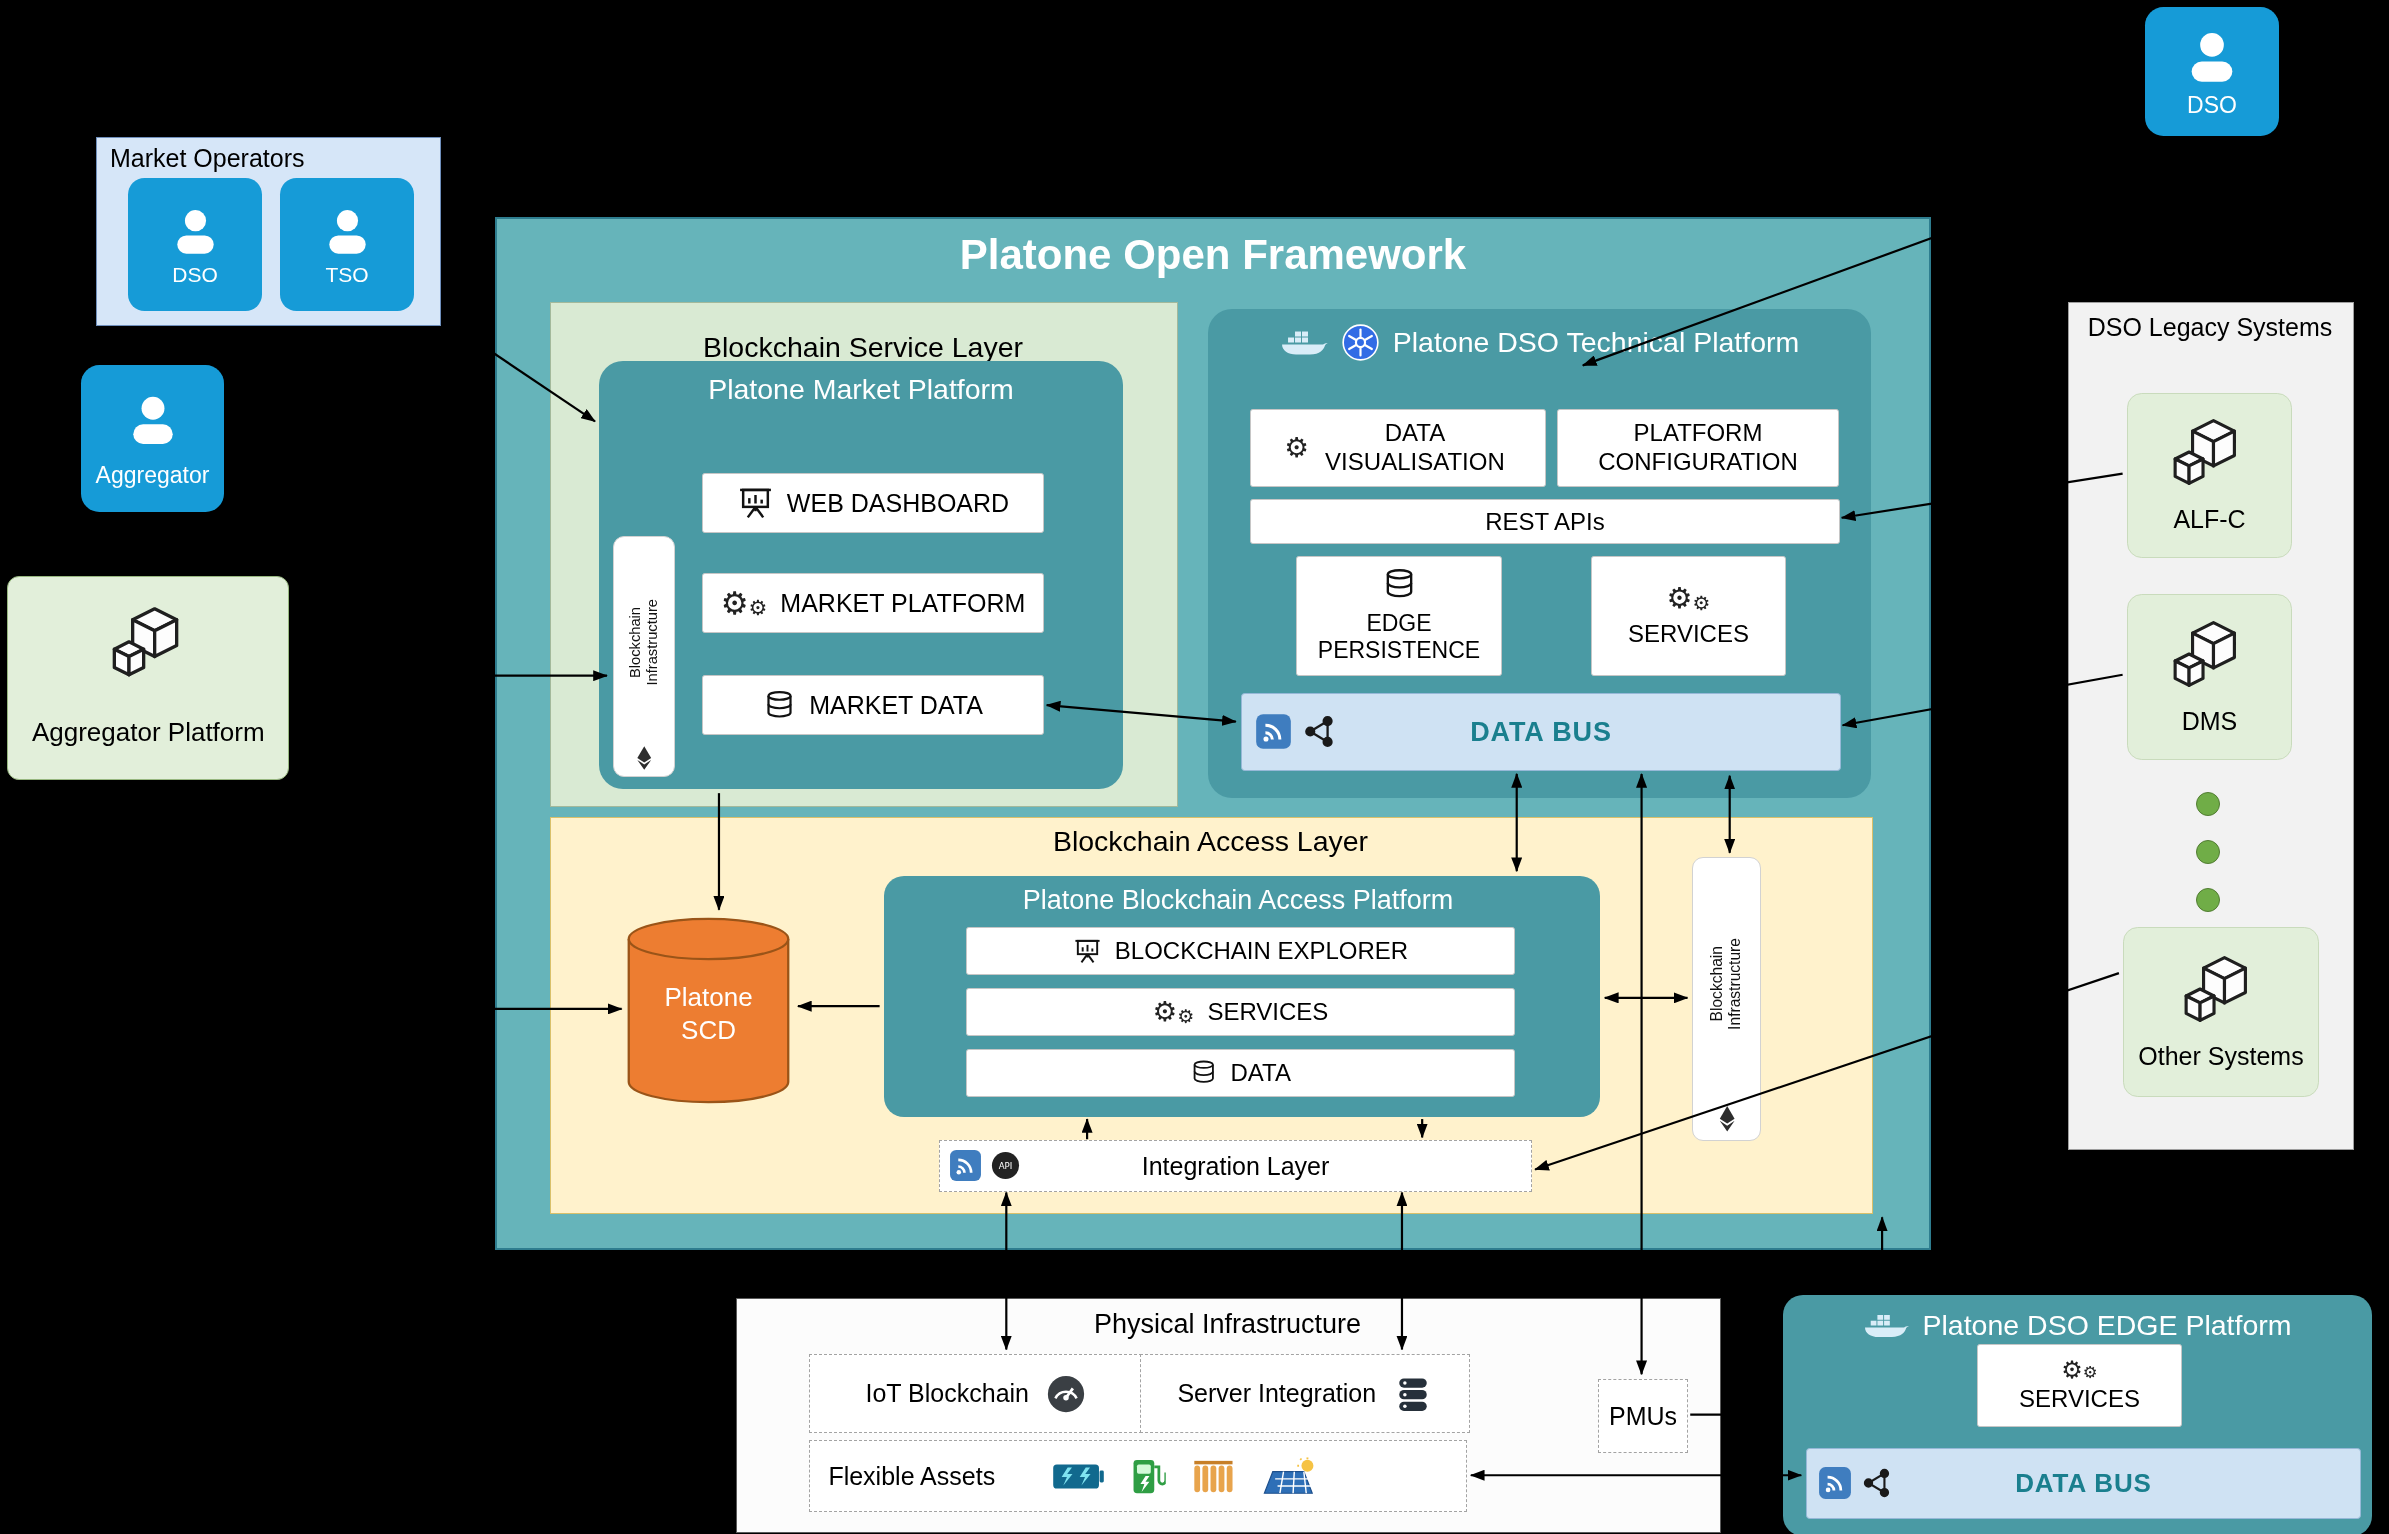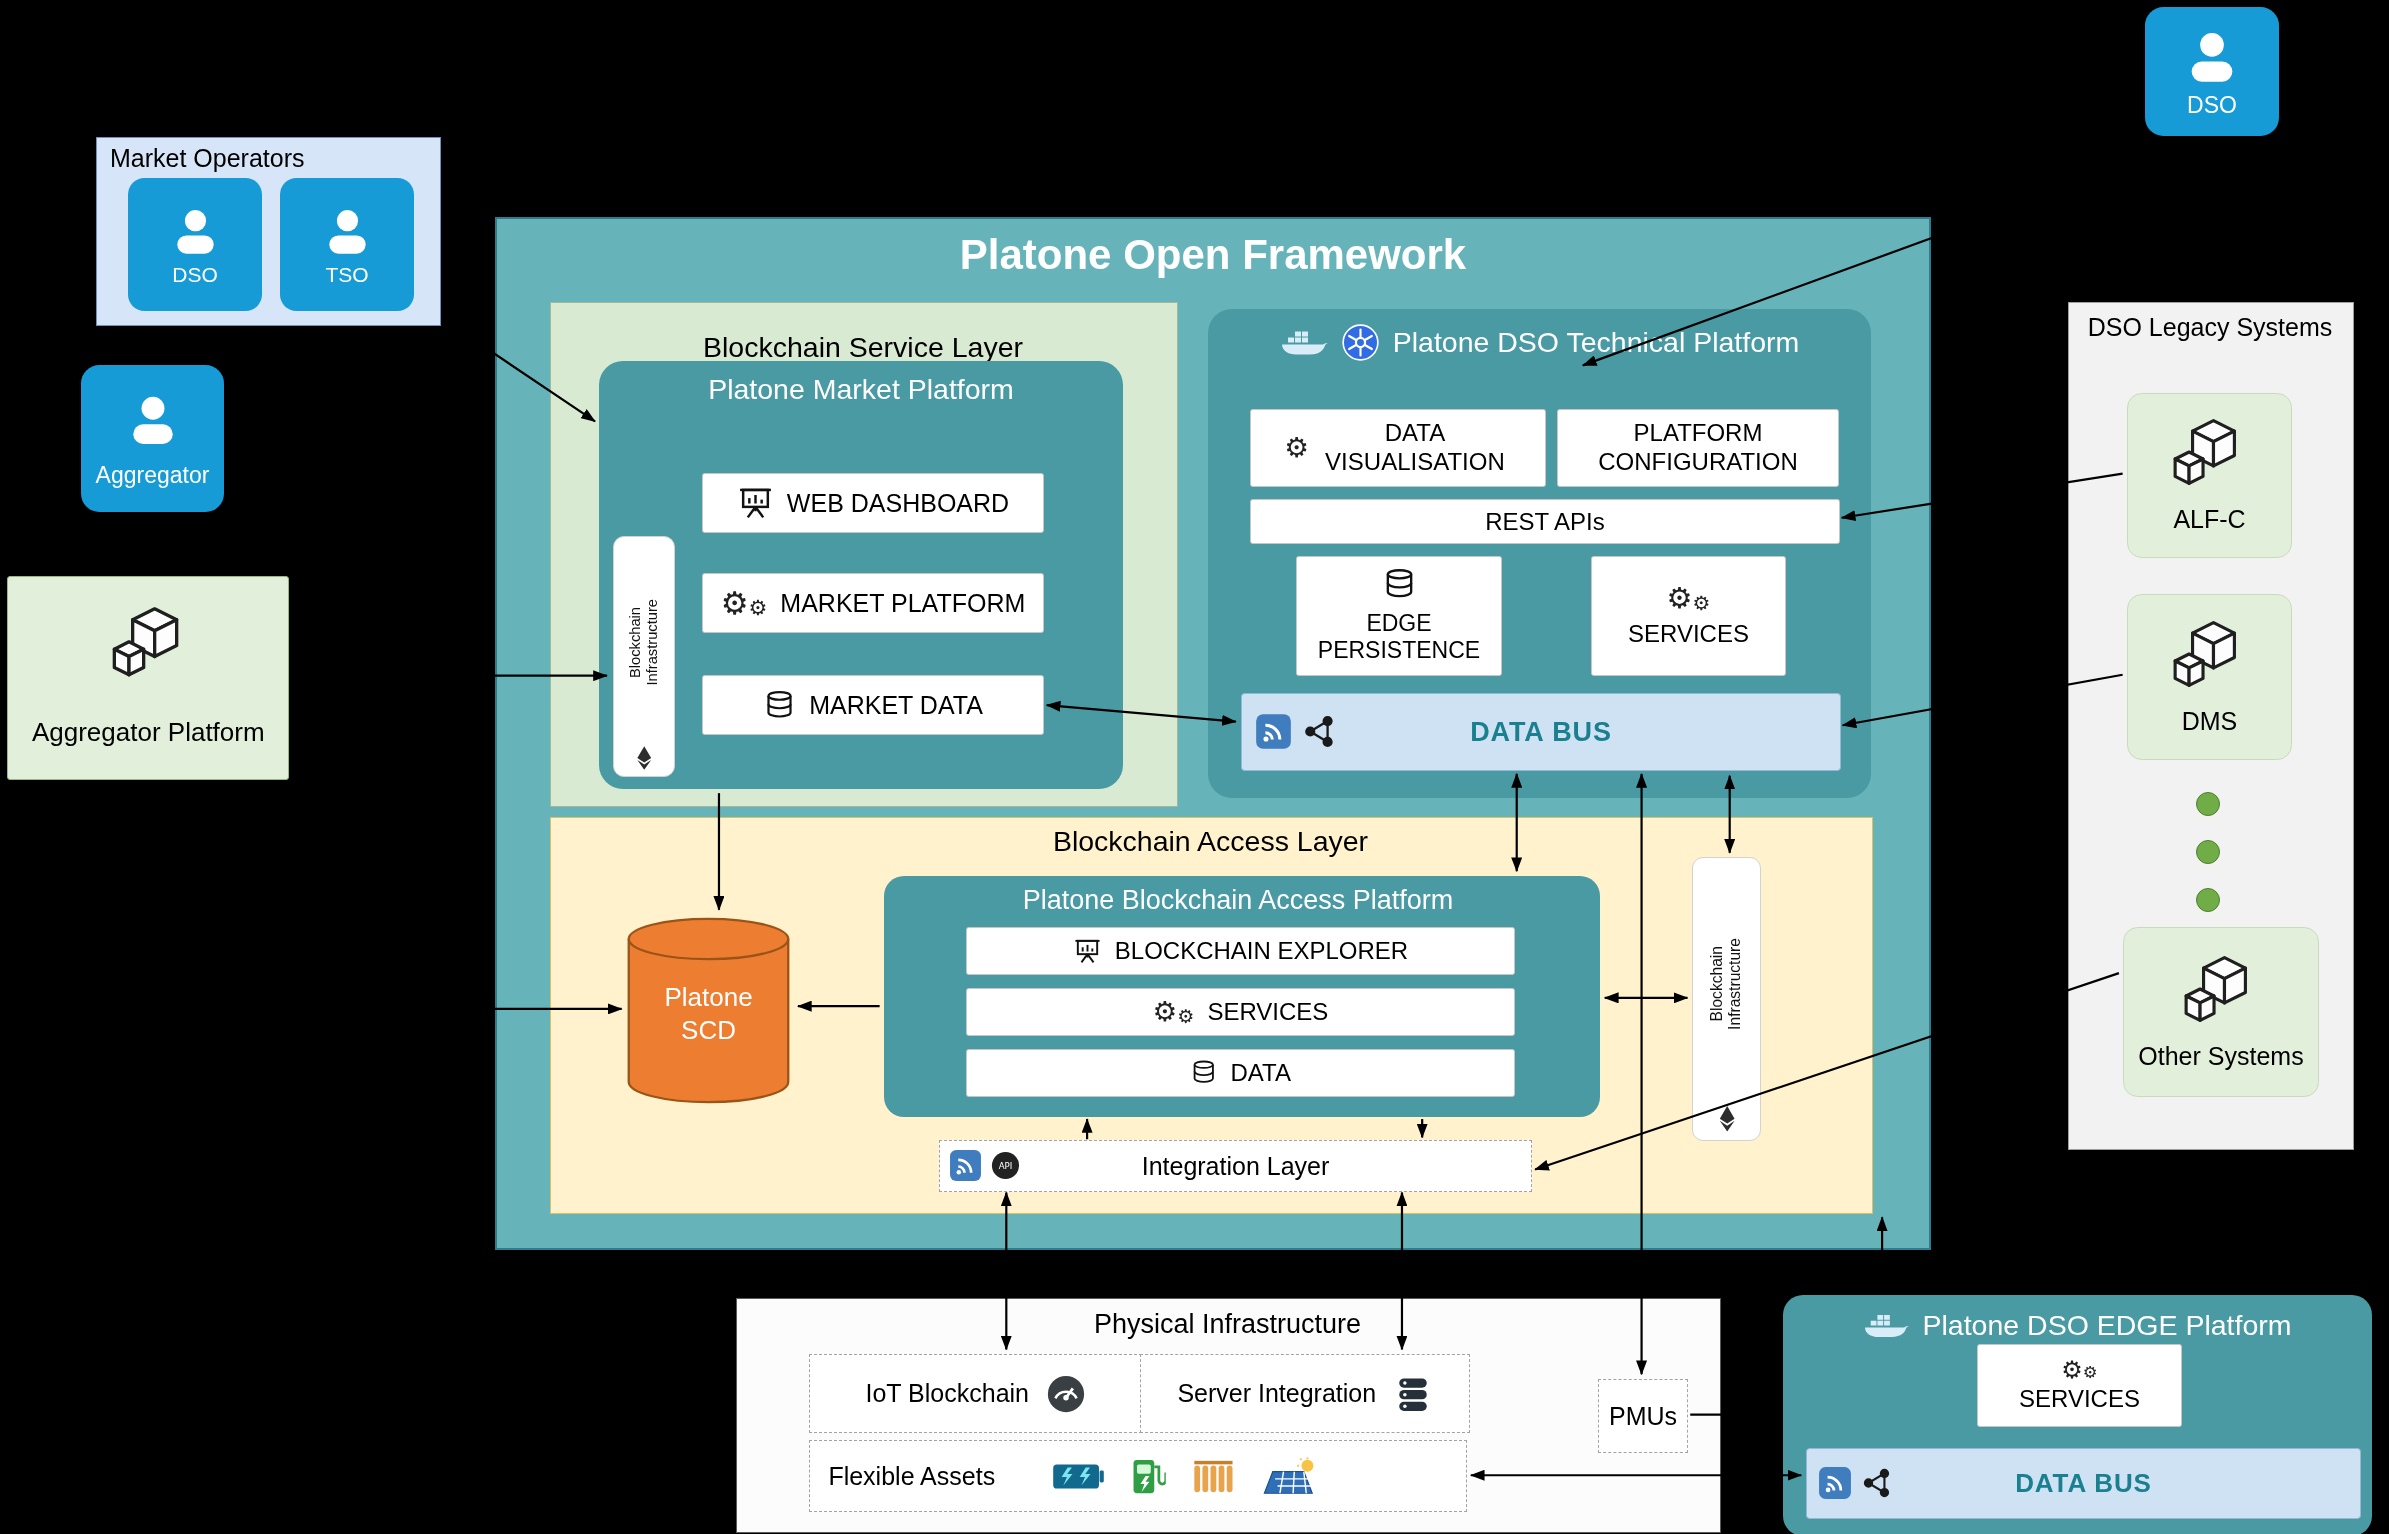--- a/index.html
+++ b/index.html
@@ -416,21 +416,21 @@
   </div>
 </div>
 
 <div class="abs person-card" style="left:81px;top:365px;width:143px;height:147px;">
   <svg width="64" height="64" viewBox="0 0 70 70">
         <use href="#i-person"></use>
       </svg>
   <span class="person-label" style="font-size:23px;margin-top:10px;">Aggregator</span>
 </div>
 
-<div class="abs" style="left:7.3px;top:576px;width:282px;height:204px;background:#e2efda;border:1.8px solid #97b77f;border-radius:3px;box-sizing:border-box;">
+<div class="abs" style="left:7.3px;top:576px;width:282px;height:204px;background:#e2efda;border:1.8px solid #97b77f;border-radius:12px;box-sizing:border-box;">
   <svg class="abs" style="left:99px;top:27.5px;" width="88" height="81" viewBox="0 0 96 88">
         <use href="#i-cubes"></use>
       </svg>
   <div class="abs" style="left:0;right:0;top:140px;text-align:center;font-size:26px;">Aggregator Platform</div>
 </div>
 
 <svg class="abs" style="left:0;top:0;z-index:40;pointer-events:none;" width="2389" height="1534" viewBox="0 0 2602 1671">
   <defs>
     <marker id="ah" viewBox="0 0 16 12" markerWidth="16" markerHeight="12" refX="15" refY="6" orient="auto-start-reverse" markerUnits="userSpaceOnUse">
       <path d="M0 0 L16 6 L0 12 z" fill="#000"></path>

